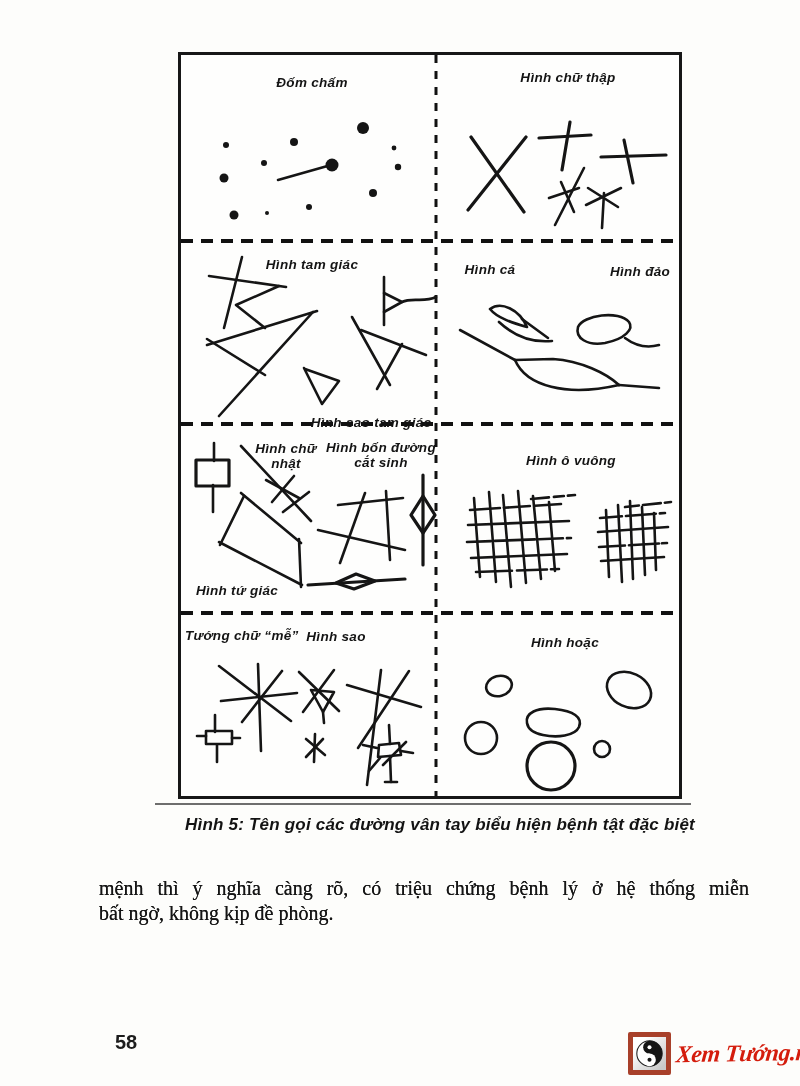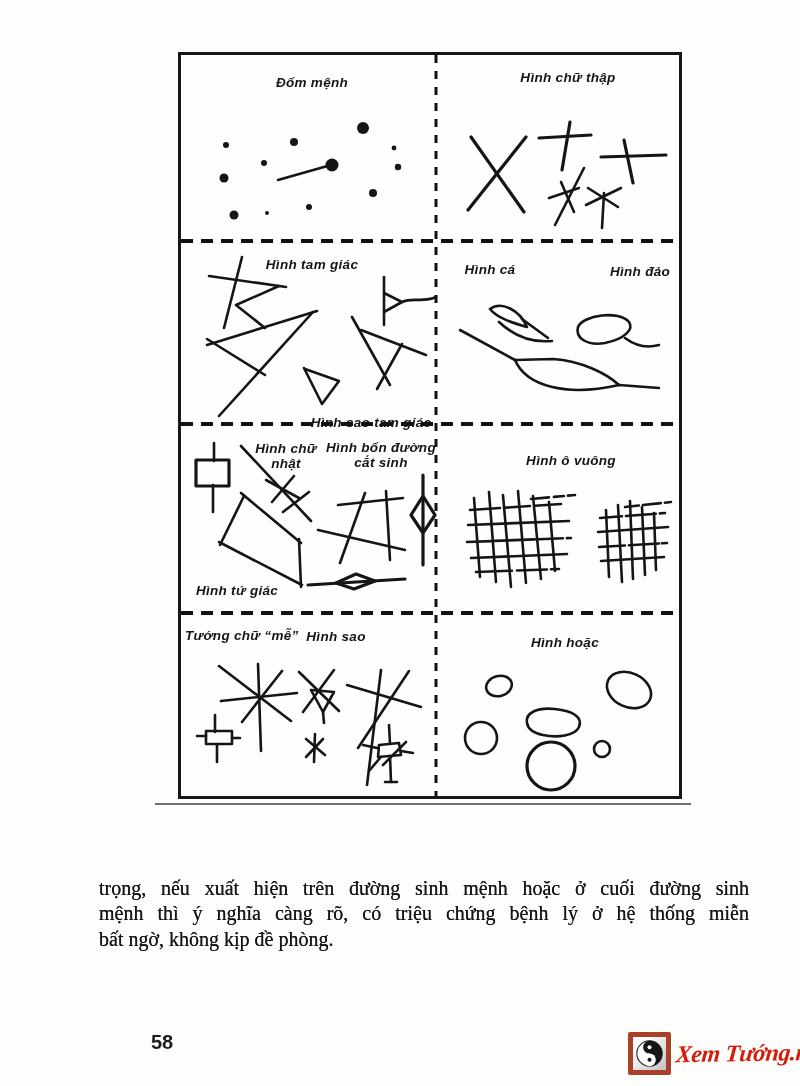--- a/index.html
+++ b/index.html
@@ -34,21 +34,21 @@
   
   #body-paragraph{position:absolute;left:99px;top:876px;width:650px;
                   font:400 20px/25.4px "Liberation Serif",serif;color:#151515;
                   text-shadow:0 0 .4px #222;}
   .pline{text-align:justify;text-align-last:justify;}
   .pline.first{text-indent:37px;}
   .pline.last{text-align-last:left;}
 
   
   #page-number{position:absolute;left:115px;top:1030px;
-               font:700 20px/1.2 "Liberation Sans",sans-serif;color:#1c1c1c;margin-left:36px;}
+               font:700 20px/1.2 "Liberation Sans",sans-serif;color:#1c1c1c;}
   #watermark{position:absolute;left:628px;top:1032px;display:flex;align-items:center;gap:5px;}
   #wm-logo{width:43px;height:43px;box-sizing:border-box;border:5px solid #a8402a;
            background:linear-gradient(135deg,#ffffff 20%,#c9c9c9 90%);
            display:flex;align-items:center;justify-content:center;border-radius:2px;}
   #wm-text{font:italic 700 24px "Liberation Serif",serif;color:#d41c0c;
            letter-spacing:-.5px;transform:skewX(-6deg) rotate(-1deg);white-space:nowrap;}
 </style>
 </head>
 <body>
 
@@ -203,21 +203,21 @@
       <g>
         <ellipse class="stroke" cx="318" cy="631" rx="13" ry="10" transform="rotate(-15 318 631)"></ellipse>
         <ellipse class="stroke" cx="448" cy="635" rx="23" ry="17" transform="rotate(25 448 635)"></ellipse>
         <circle class="stroke" cx="300" cy="683" r="16"></circle>
         <path class="stroke" d="M346,668 C344,658 356,652 374,654 C392,656 402,662 398,672 C394,681 376,683 362,680 C352,678 347,674 346,668 Z"></path>
         <circle class="stroke thick" cx="370" cy="711" r="24"></circle>
         <circle class="stroke" cx="421" cy="694" r="8"></circle>
       </g>
     </svg>
 
-    <div class="lbl" style="left:131px;top:21px">Đốm mệnh</div>
+    <div class="lbl" style="left:131px;top:21px">Đốm chấm</div>
     <div class="lbl" style="left:387px;top:16px">Hình chữ thập</div>
     <div class="lbl" style="left:131px;top:203px">Hình tam giác</div>
     <div class="lbl" style="left:309px;top:208px">Hình cá</div>
     <div class="lbl" style="left:459px;top:210px">Hình đảo</div>
     <div class="lbl" style="left:190px;top:361px">Hình sao tam giác</div>
     <div class="lbl" style="left:105px;top:387px">
       <span style="display:block">Hình chữ</span>
       <span style="display:block">nhật</span>
     </div>
     <div class="lbl" style="left:200px;top:386px">
@@ -226,23 +226,23 @@
     </div>
     <div class="lbl" style="left:390px;top:399px">Hình ô vuông</div>
     <div class="lbl" style="left:56px;top:529px">Hình tứ giác</div>
     <div class="lbl lbl-left" style="left:4px;top:574px">Tướng chữ “mễ”</div>
     <div class="lbl" style="left:155px;top:575px">Hình sao</div>
     <div class="lbl" style="left:384px;top:581px">Hình hoặc</div>
   </div>
 
   <div id="box-shadow-line"></div>
 
+  <div id="figure-caption">Hình 5: Tên gọi các đường vân tay biểu hiện bệnh tật đặc biệt</div>
 
   <div id="body-paragraph">
-    <div class="pline">trọng, nếu xuất hiện trên đường sinh mệnh hoặc ở cuối đường sinh</div>
     <div class="pline">mệnh thì ý nghĩa càng rõ, có triệu chứng bệnh lý ở hệ thống miễn</div>
     <div class="pline last">bất ngờ, không kịp đề phòng.</div>
   </div>
 
   <div id="page-number">58</div>
 
   <div id="watermark">
     <div id="wm-logo">
       <svg viewBox="0 0 100 100" width="27" height="27">
         <circle cx="50" cy="50" r="47" fill="#ffffff" stroke="#222" stroke-width="4"></circle>

